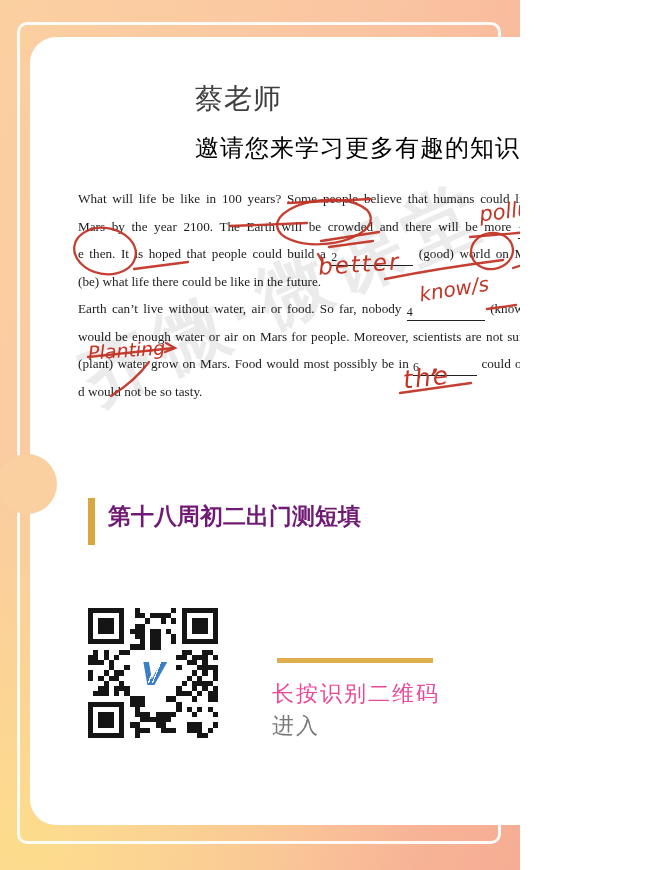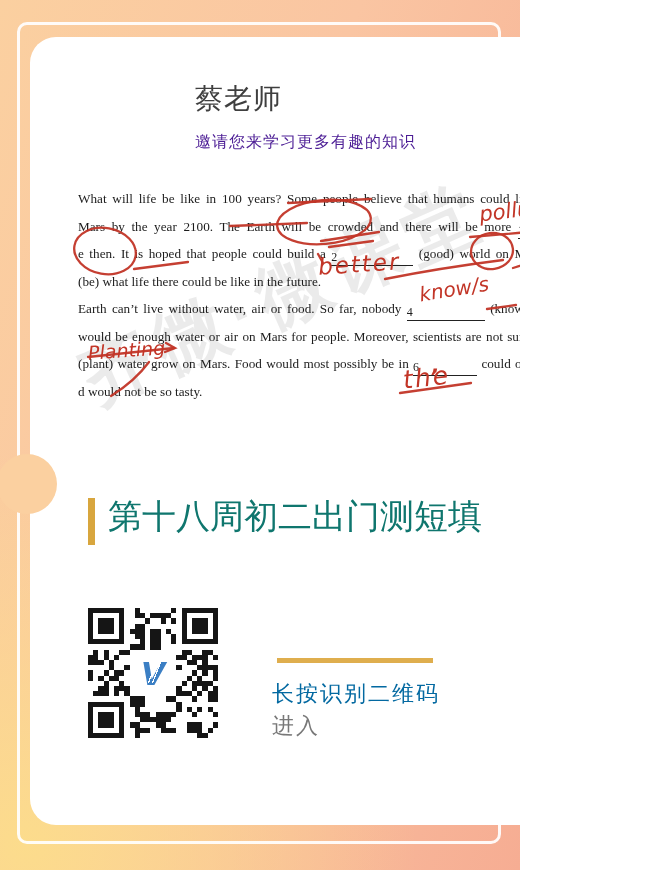--- a/index.html
+++ b/index.html
@@ -17,21 +17,21 @@
     border:3px solid rgba(255,255,255,.92);border-radius:10px;z-index:1;}
   .card{position:absolute;left:30px;top:37px;width:595px;height:788px;
     background:#fff;border-radius:26px;z-index:2;}
   .notch{position:absolute;border-radius:50%;z-index:3;}
   .notch.left{left:-3px;top:454px;width:60px;height:60px;background:#fbd0a0;}
   .notch.right{left:599px;top:458px;width:58px;height:58px;background:#f6b59b;}
 
   
   .header{position:absolute;left:165px;top:46px;}
   .title{font-size:28px;color:#3f3f3f;letter-spacing:1px;line-height:32px;}
-  .subtitle{font-size:16px;color:#4c1d95;letter-spacing:1px;margin-top:17px;}
+  .subtitle{font-size:24px;color:#000000;letter-spacing:1px;margin-top:17px;}
 
   
   .doc{position:absolute;left:45px;top:148px;width:505px;height:235px;}
   .doc-lines{position:absolute;left:3px;top:0;width:498px;
     font-family:"Liberation Serif",serif;font-size:13.2px;color:#1c1c1c;}
   .doc-line{height:27.55px;line-height:27.55px;white-space:normal;
     text-align:justify;}
   .doc-line.jl{text-align-last:justify;}
   .blank{display:inline-block;border-bottom:1.3px solid #222;text-align:center;
     font-size:12px;line-height:14px;height:16px;vertical-align:-3px;box-sizing:border-box;}
@@ -52,26 +52,26 @@
   .app-logo{position:absolute;left:466px;top:3px;display:flex;align-items:center;gap:20px;}
   .app-logo-box{width:15px;height:15px;border-radius:4px;background:var(--logo-green);
     position:relative;}
   .app-logo-box::after{content:"";position:absolute;left:3px;top:7px;width:9px;height:4px;
     border-bottom:2px solid #fff;border-radius:0 0 6px 6px;transform:rotate(-12deg);}
   .app-logo-text{font-size:12.5px;font-weight:bold;color:var(--logo-green);letter-spacing:1px;}
 
   
   .section{position:absolute;left:58px;top:461px;display:flex;gap:13px;}
   .bar{width:7px;height:47px;background:var(--gold);}
-  .section-title{font-size:34px;font-weight:normal;color:#0f766e;line-height:32px;margin-top:2px;}
+  .section-title{font-size:23px;font-weight:bold;color:#701a75;line-height:32px;margin-top:2px;}
 
   
   .qr{position:absolute;left:58px;top:571px;width:130px;height:130px;shape-rendering:crispEdges;}
   .divider{position:absolute;left:247px;top:621px;width:156px;height:5px;background:var(--divider-gold);}
-  .caption1{position:absolute;left:242px;top:642px;font-size:22px;color:#0369a1;letter-spacing:2px;line-height:30px;}
+  .caption1{position:absolute;left:242px;top:642px;font-size:22px;color:#ec4899;letter-spacing:2px;line-height:30px;}
   .caption2{position:absolute;left:242px;top:674px;font-size:22px;color:#787878;letter-spacing:2px;line-height:30px;}
 </style>
 </head>
 <body>
 
 <div class="page">
   <div class="frame"></div>
 
   <div class="card">
 

